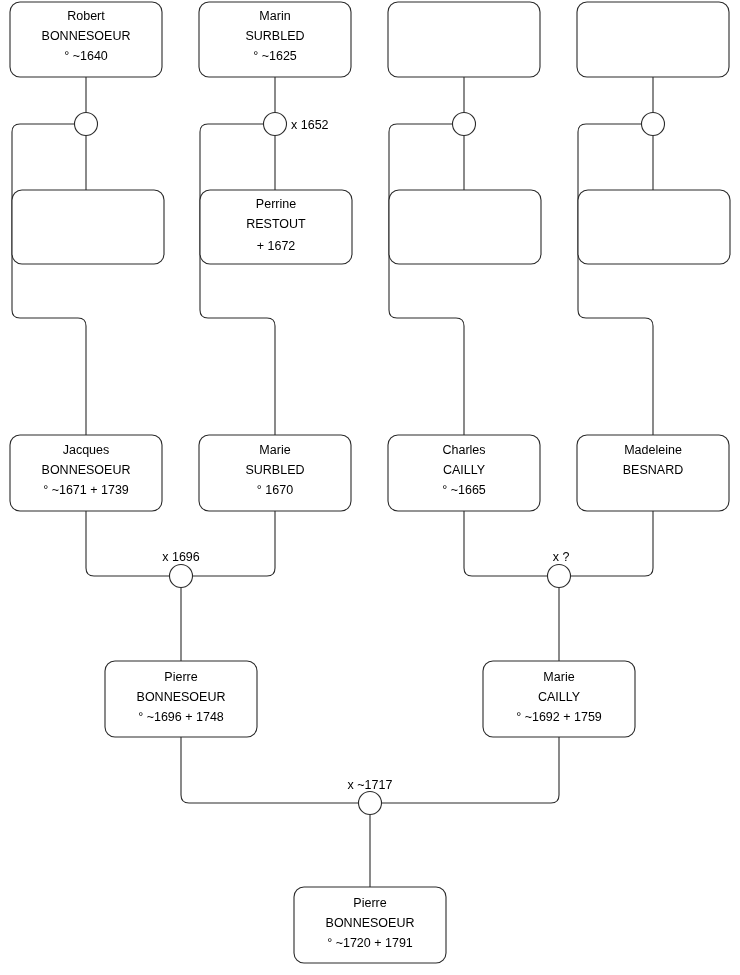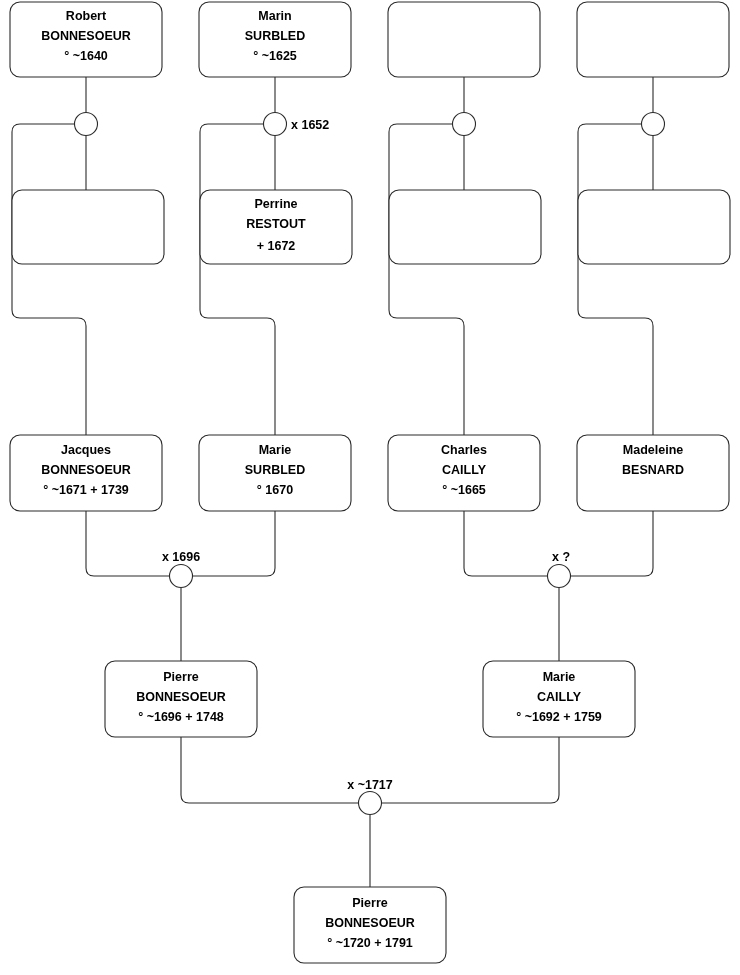--- a/index.html
+++ b/index.html
@@ -10,21 +10,20 @@
   body {
     width: 740px;
     height: 975px;
     font-family: "Liberation Sans", sans-serif;
     overflow: hidden;
   }
   #tree-root {
     position: relative;
     width: 740px;
     height: 975px;
-    font-weight: bold;
   }
   svg.tree-canvas {
     position: absolute;
     top: 0;
     left: 0;
     width: 740px;
     height: 975px;
     display: block;
   }
   .node-box {

